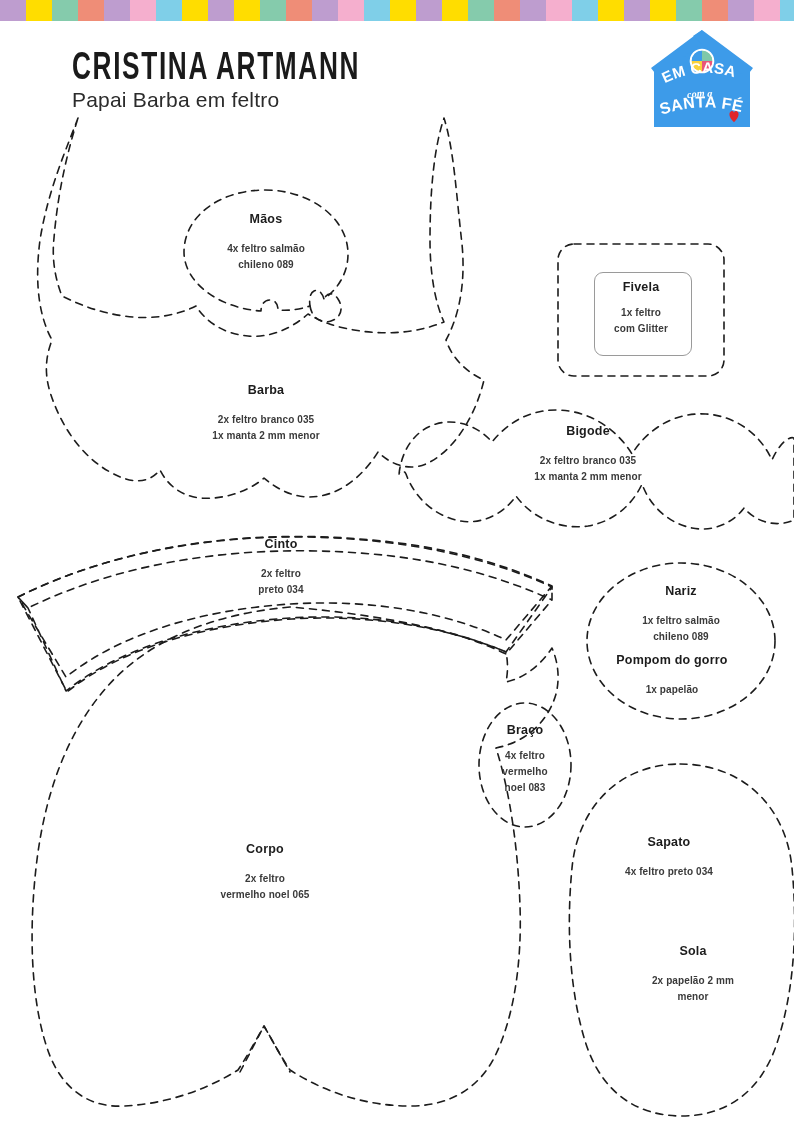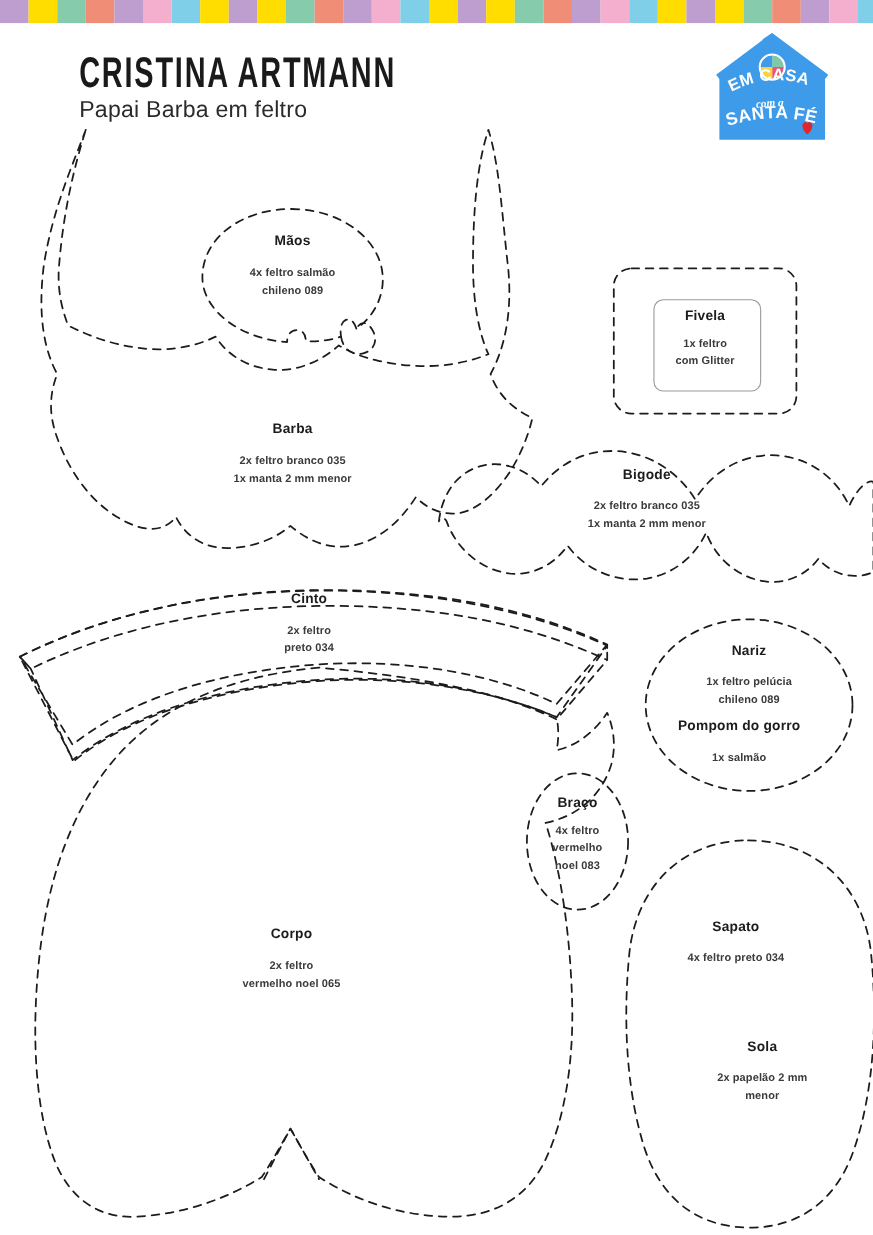--- a/index.html
+++ b/index.html
@@ -357,28 +357,28 @@
 <div class="piece-label" style="left:181px; top:537px; width:200px;">
   <div class="piece-title">Cinto</div>
   <div class="gap-md"></div>
   <div class="piece-spec">2x feltro</div>
   <div class="piece-spec">preto 034</div>
 </div>
 
 <div class="piece-label" style="left:581px; top:584px; width:200px;">
   <div class="piece-title">Nariz</div>
   <div class="gap-md"></div>
-  <div class="piece-spec">1x feltro pelúcia</div>
+  <div class="piece-spec">1x feltro salmão</div>
   <div class="piece-spec">chileno 089</div>
 </div>
 
 <div class="piece-label" style="left:572px; top:653px; width:200px;">
   <div class="piece-title">Pompom do gorro</div>
   <div class="gap-md"></div>
-  <div class="piece-spec">1x salmão</div>
+  <div class="piece-spec">1x papelão</div>
 </div>
 
 <div class="piece-label" style="left:425px; top:723px; width:200px;">
   <div class="piece-title">Braço</div>
   <div class="gap-sm"></div>
   <div class="piece-spec">4x feltro</div>
   <div class="piece-spec">vermelho</div>
   <div class="piece-spec">noel 083</div>
 </div>
 

